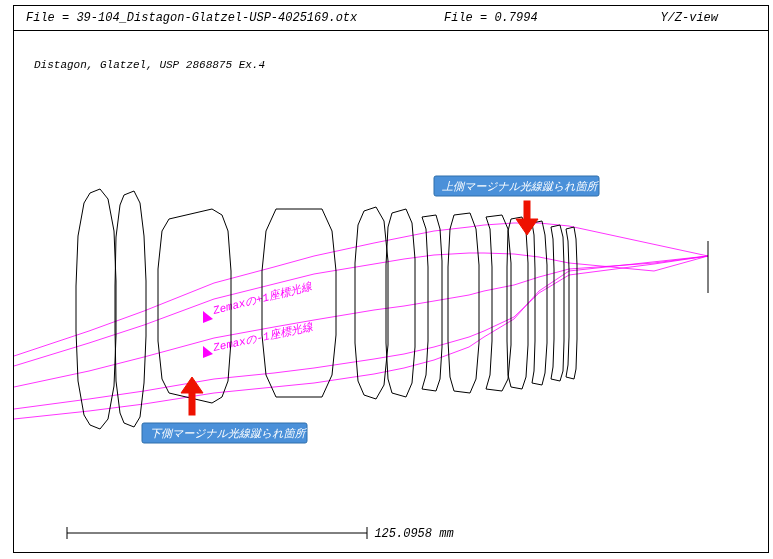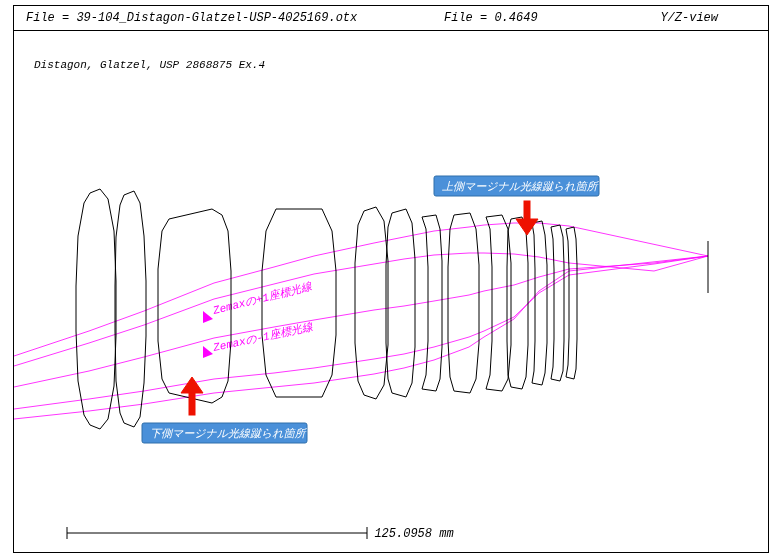--- a/index.html
+++ b/index.html
@@ -111,21 +111,21 @@
     fill: #000;
     text-anchor: middle;
   }
 </style>
 </head>
 <body>
 
 <div class="outer">
   <div class="header">
     <span class="hdr-file"><span>File = </span><span>39-104_Distagon-Glatzel-USP-4025169.otx</span></span>
-    <span class="hdr-scale"><span>File = </span><span>0.4649</span></span>
+    <span class="hdr-scale"><span>File = </span><span>0.7994</span></span>
     <span class="hdr-view">Y/Z-view</span>
   </div>
   <div class="canvas">
     <div class="caption">Distagon, Glatzel, USP 2868875 Ex.4</div>
 
     <svg class="diagram" viewBox="0 0 754 522">
 
       <polyline class="ray" points="0,325 75,300 130,280 200,252 260,236 300,225 360,212 390,206 420,200 455,196 470,194 500,192 525,192 555,195 694,225"></polyline>
 
       <polyline class="ray" points="0,335 75,312 130,294 200,268 260,253 300,243 360,233 390,228 420,224 455,222 470,222 500,223 525,226 555,232 640,240 694,225"></polyline>

